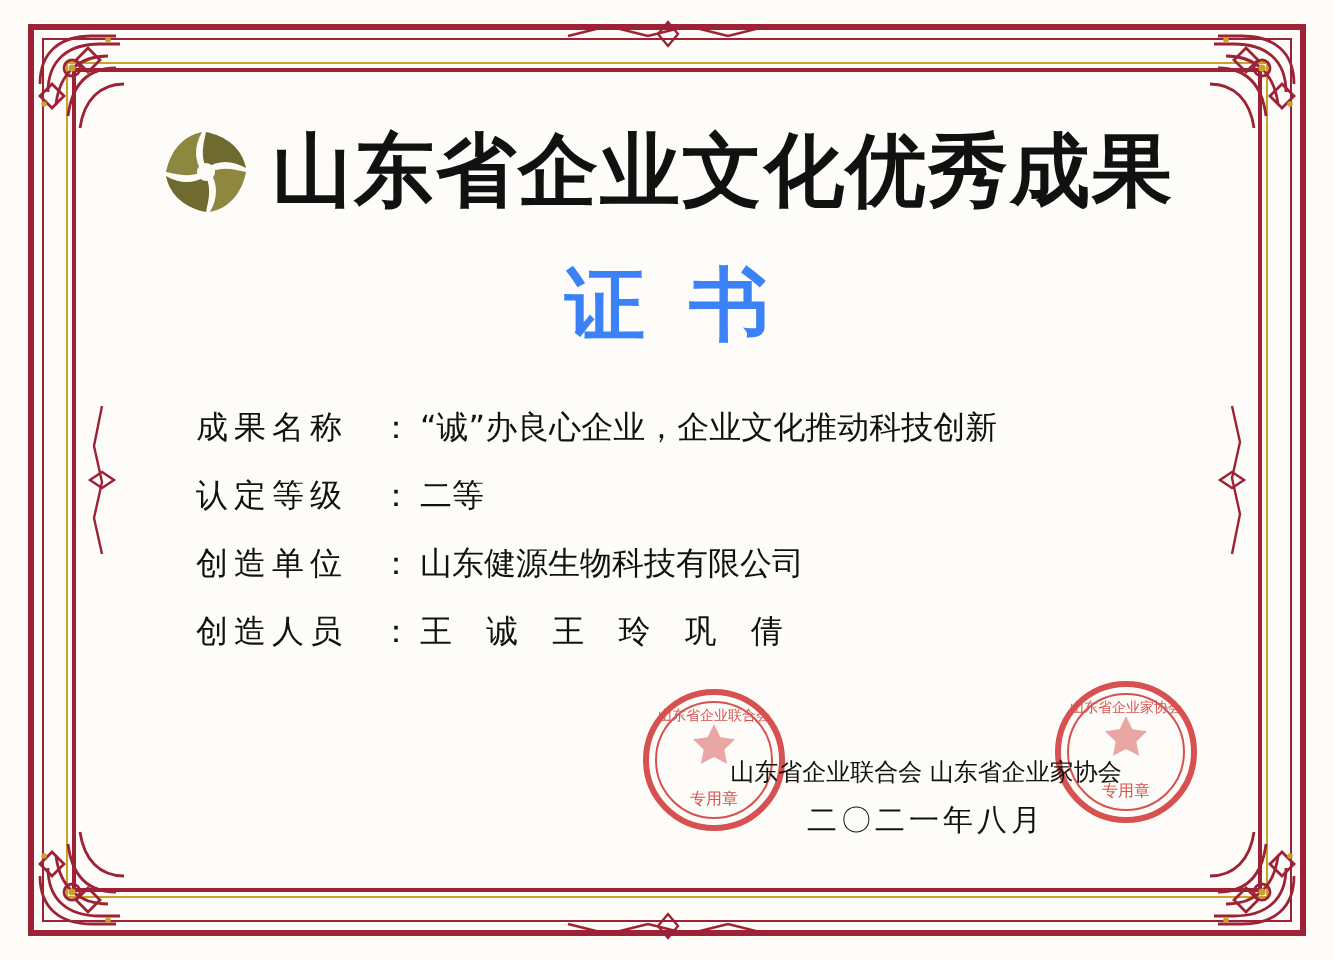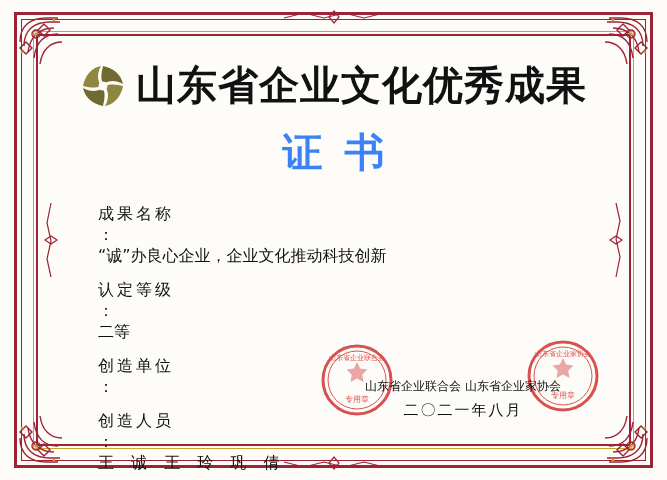--- a/index.html
+++ b/index.html
@@ -125,21 +125,20 @@
   .fields {
     margin-top: 24px;
     padding-left: 52px;
   }
   .field-row {
     display: flex;
     align-items: baseline;
     margin-bottom: 13px;
     font-size: 16px;
     color: #111111;
-    flex-direction: column;
   }
   .field-label {
     width: 92px;
     flex: 0 0 auto;
     letter-spacing: 3px;
     white-space: nowrap;
   }
   .field-colon {
     flex: 0 0 auto;
     padding-right: 4px;
@@ -335,20 +334,21 @@
 
       <div class="field-row">
         <span class="field-label">认定等级</span>
         <span class="field-colon">：</span>
         <span class="field-value">二等</span>
       </div>
 
       <div class="field-row">
         <span class="field-label">创造单位</span>
         <span class="field-colon">：</span>
+        <span class="field-value">山东健源生物科技有限公司</span>
       </div>
 
       <div class="field-row">
         <span class="field-label">创造人员</span>
         <span class="field-colon">：</span>
         <span class="field-value spaced">王 诚 王 玲 巩 倩</span>
       </div>
 
     </div>
 

